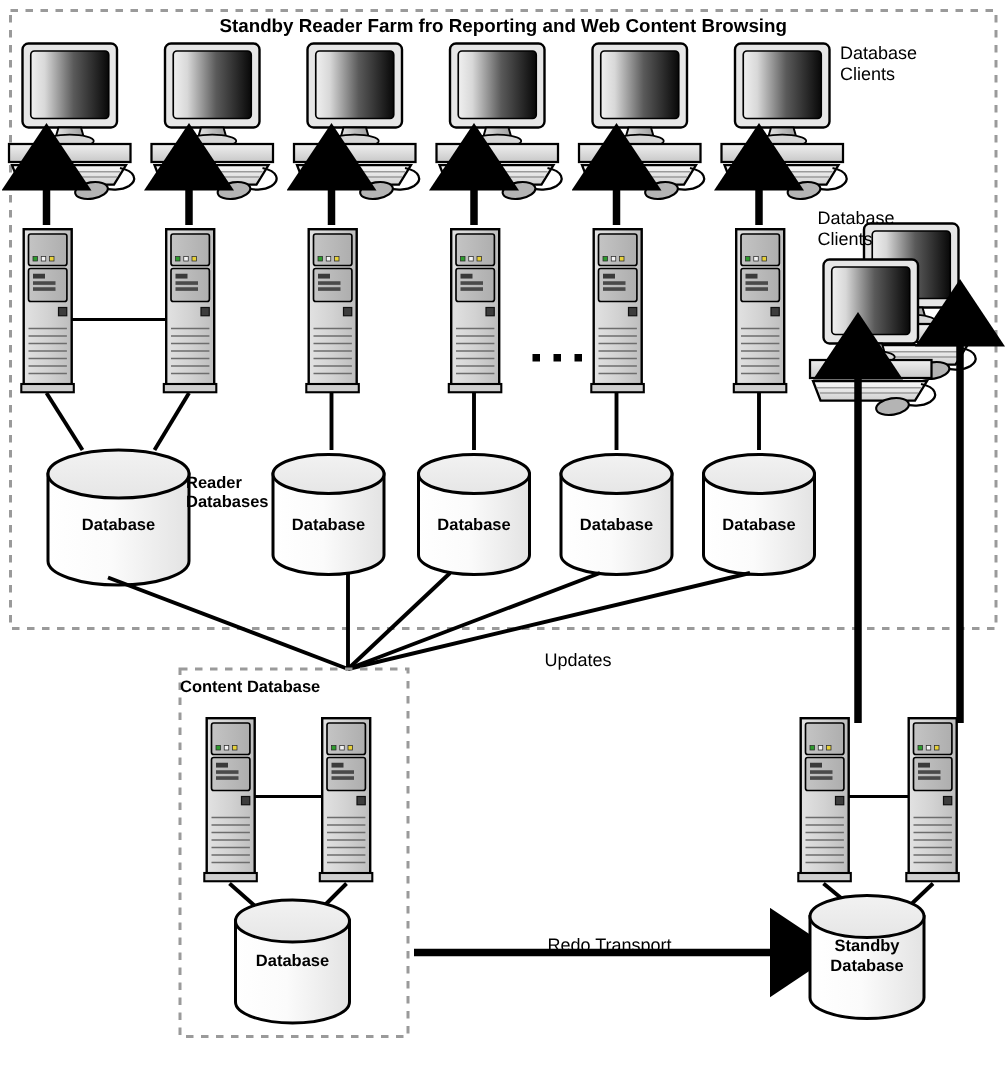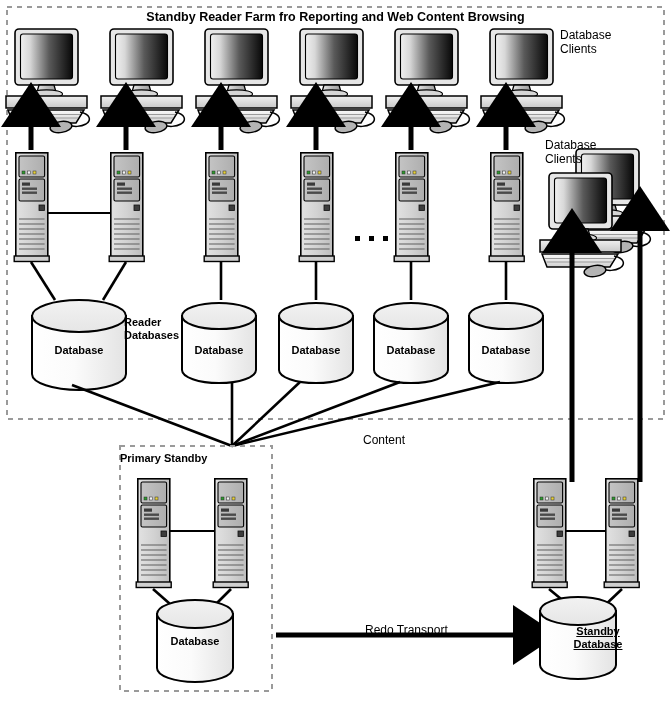--- a/index.html
+++ b/index.html
@@ -298,25 +298,25 @@
 
   <div class="txt t-bold" style="left:124px; top:316px; width:60px;">Reader
 Databases</div>
 
   <div class="txt t-db" style="left:39px; top:344px; width:80px;">Database</div>
   <div class="txt t-db" style="left:189px; top:344px; width:60px;">Database</div>
   <div class="txt t-db" style="left:286px; top:344px; width:60px;">Database</div>
   <div class="txt t-db" style="left:381px; top:344px; width:60px;">Database</div>
   <div class="txt t-db" style="left:476px; top:344px; width:60px;">Database</div>
 
-  <div class="txt t-reg" style="left:363px; top:433px;">Content</div>
-
-  <div class="txt t-bold" style="left:120px; top:452px; width:152px;">Primary Standby</div>
+  <div class="txt t-reg" style="left:363px; top:433px;">Updates</div>
+
+  <div class="txt t-bold" style="left:120px; top:452px; width:152px;">Content Database</div>
 
   <div class="txt t-db" style="left:165px; top:635px; width:60px;">Database</div>
 
   <div class="txt t-reg" style="left:365px; top:623px;">Redo Transport</div>
 
-  <div class="txt t-db" style="left:558px; top:625px; width:80px;text-decoration:underline;">Standby
+  <div class="txt t-db" style="left:538px; top:625px; width:80px;">Standby
 Database</div>
 
 
 </div>
 
 </body></html>

